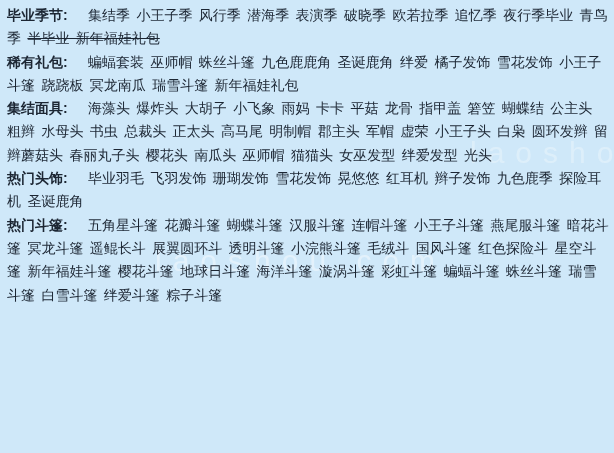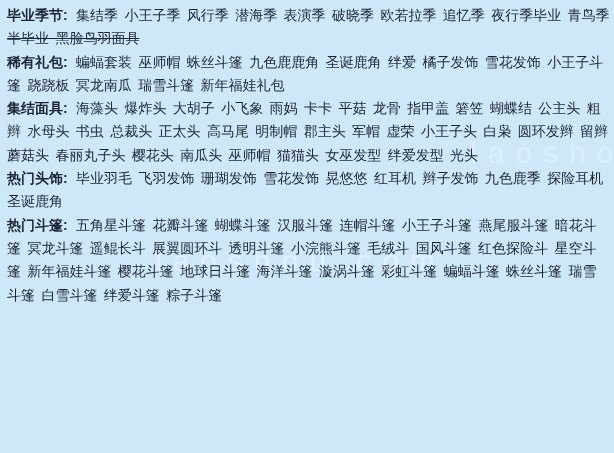--- a/index.html
+++ b/index.html
@@ -23,21 +23,21 @@
     line-height: 23.3px;
     word-spacing: 2.5px;
     z-index: 2;
   }
   p.row {
     margin: 0;
     padding: 0;
   }
   .label {
     font-weight: bold;
-    margin-right: 2px;
+    margin-right: 14px;
   }
   .strike {
     text-decoration: line-through;
   }
   .watermark {
     position: absolute;
     color: #ffffff;
     opacity: 0.42;
     font-size: 30px;
     letter-spacing: 11px;
@@ -52,21 +52,21 @@
 <body>
 
 <div class="watermark wm1">laoshou.com</div>
 <div class="watermark wm2">laoshou.com</div>
 
 <div class="content">
 
   <p class="row">
     <span class="label">毕业季节:</span>
     <span class="items">集结季 小王子季 风行季 潜海季 表演季 破晓季 欧若拉季 追忆季 夜行季毕业 青鸟季</span>
-    <span class="items strike">半毕业 黑脸鸟羽面具</span>
+    <span class="items strike">半毕业 新年福娃礼包</span>
   </p>
 
   <p class="row">
     <span class="label">稀有礼包:</span>
     <span class="items">蝙蝠套装 巫师帽 蛛丝斗篷 九色鹿鹿角 圣诞鹿角 绊爱 橘子发饰 雪花发饰 小王子斗篷 跷跷板 冥龙南瓜 瑞雪斗篷 新年福娃礼包</span>
   </p>
 
 
 
   <p class="row">

